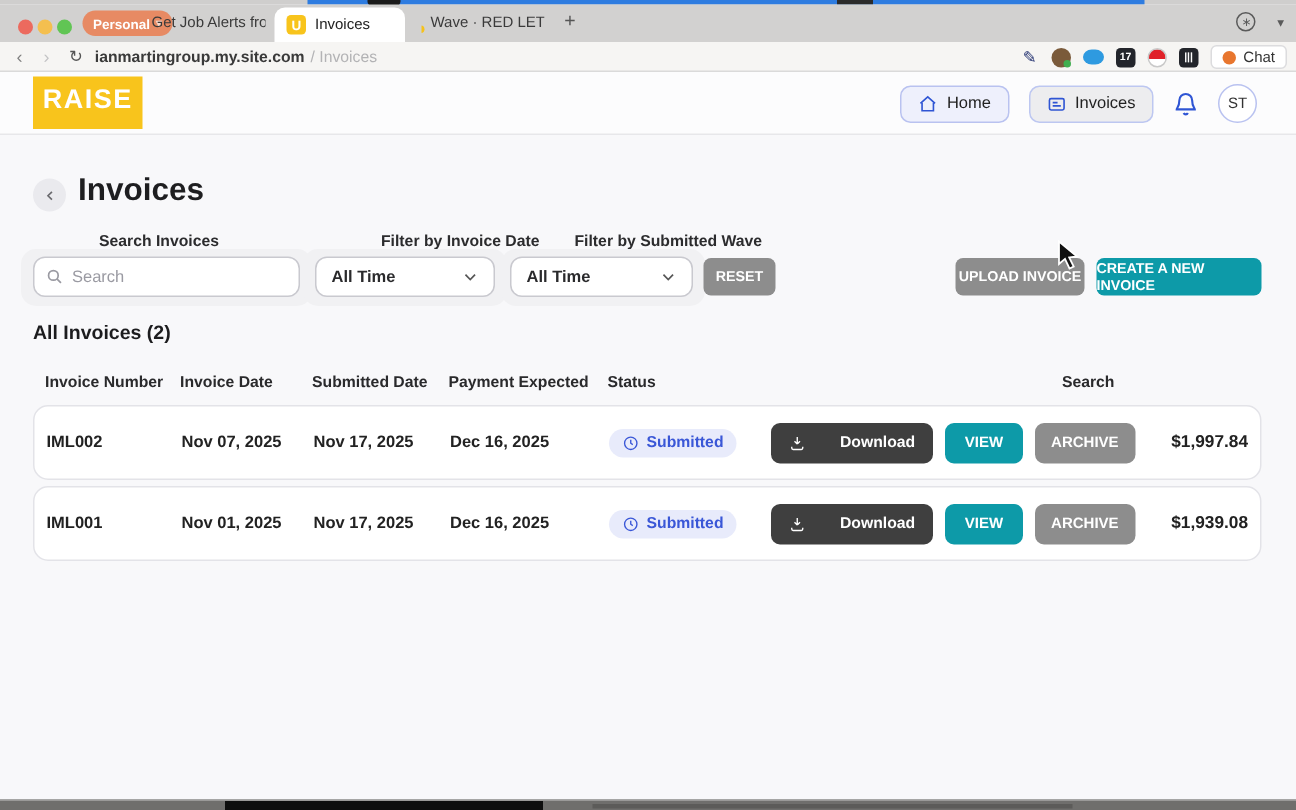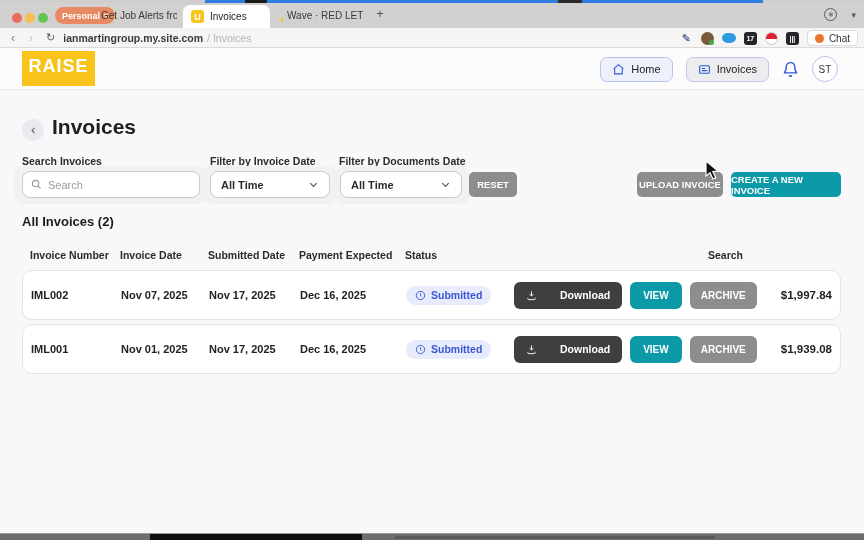--- a/index.html
+++ b/index.html
@@ -67,21 +67,21 @@
   .logo { position:absolute; left:22px; top:3px; width:73px; height:35px; background:#f8c41c; display:flex; align-items:center; justify-content:center; color:#fff; font-size:18px; font-weight:bold; letter-spacing:1px; overflow:hidden; }
   .logo span { margin-top:-4px; }
   .hnav { position:absolute; right:26px; top:8px; display:flex; align-items:center; gap:13px; }
   .hbtn { height:25px; display:flex; align-items:center; gap:6px; padding:0 11px; border-radius:7px; font-size:11px; color:#222; border:1px solid #d4d4d8; background:#ededef; }
   .hbtn.active { background:#eef0fc; border-color:#b9c2f0; }
   .hbtn.bordered { border-color:#bdc7f1; }
   .avatar { width:26px; height:26px; border-radius:50%; border:1px solid #b9c2f0; background:#fff; display:flex; align-items:center; justify-content:center; font-size:10px; color:#333; }
   
   .back-btn { position:absolute; left:22px; top:119px; width:22px; height:22px; border-radius:50%; background:#eaeaee; display:flex; align-items:center; justify-content:center; color:#6a6a6e; font-size:12px; }
   .page-title { position:absolute; left:52px; top:115px; font-size:21px; font-weight:bold; color:#1e1e20; }
-  .flabel { position:absolute; top:155px; font-size:10.5px; font-weight:bold; color:#2c2c2e; }
+  .flabel { position:absolute; top:155px; font-size:10.5px; font-weight:bold; color:#2c2c2e;margin-left:44px; }
   .fl1 { left:22px; } .fl2 { left:210px; } .fl3 { left:339px; }
   .panel { position:absolute; top:166px; height:38px; background:#f1f1f3; border-radius:10px; }
   .p1 { left:14px; width:194px; } .p2 { left:202px; width:136px; } .p3 { left:334px; width:136px; }
   .search-box { position:absolute; left:22px; top:171px; width:178px; height:27px; background:#fff; border:1px solid #c9c9cf; border-radius:8px; display:flex; align-items:center; padding:0 8px; gap:6px; }
   .search-box input { border:none; outline:none; width:130px; font-size:11px; color:#333; font-family:"Liberation Sans",sans-serif; background:transparent; }
   .search-box input::placeholder { color:#9a9aa2; }
   .select { position:absolute; top:171px; height:27px; background:#fff; border:1px solid #c9c9cf; border-radius:8px; display:flex; align-items:center; justify-content:space-between; padding:0 10px; font-size:11px; font-weight:bold; color:#2a2a2c; }
   .sel1 { left:210px; width:120px; } .sel2 { left:340px; width:122px; }
   .btn { display:flex; align-items:center; justify-content:center; color:#fff; font-weight:bold; border-radius:5px; }
   .reset-btn { position:absolute; left:469px; top:172px; width:48px; height:25px; background:#8d8d8d; font-size:9.5px; }
@@ -199,21 +199,21 @@
 
 <div class="back-btn">
   <svg width="9" height="9" viewBox="0 0 24 24" fill="none" stroke="#6a6a6e" stroke-width="3">
       <path d="M15 5l-7 7 7 7"></path>
     </svg>
 </div>
 <div class="page-title">Invoices</div>
 
 <div class="flabel fl1">Search Invoices</div>
 <div class="flabel fl2">Filter by Invoice Date</div>
-<div class="flabel fl3">Filter by Documents Date</div>
+<div class="flabel fl3">Filter by Submitted Wave</div>
 
 <div class="panel p1"></div>
 <div class="panel p2"></div>
 <div class="panel p3"></div>
 
 <div class="search-box">
   <svg width="11" height="11" viewBox="0 0 24 24" fill="none" stroke="#9a9aa2" stroke-width="2.5">
       <circle cx="10" cy="10" r="7"></circle>
       <path d="M15.5 15.5L21 21"></path>
     </svg>

